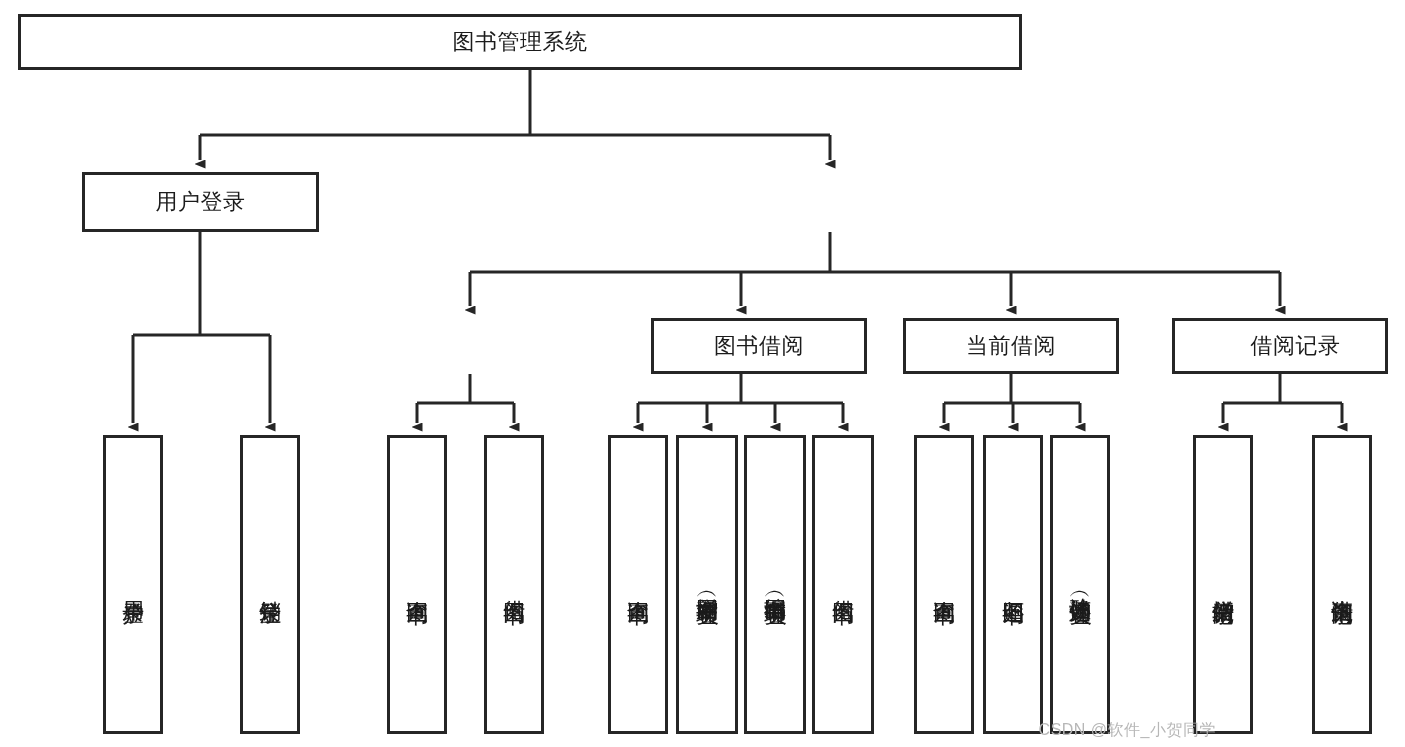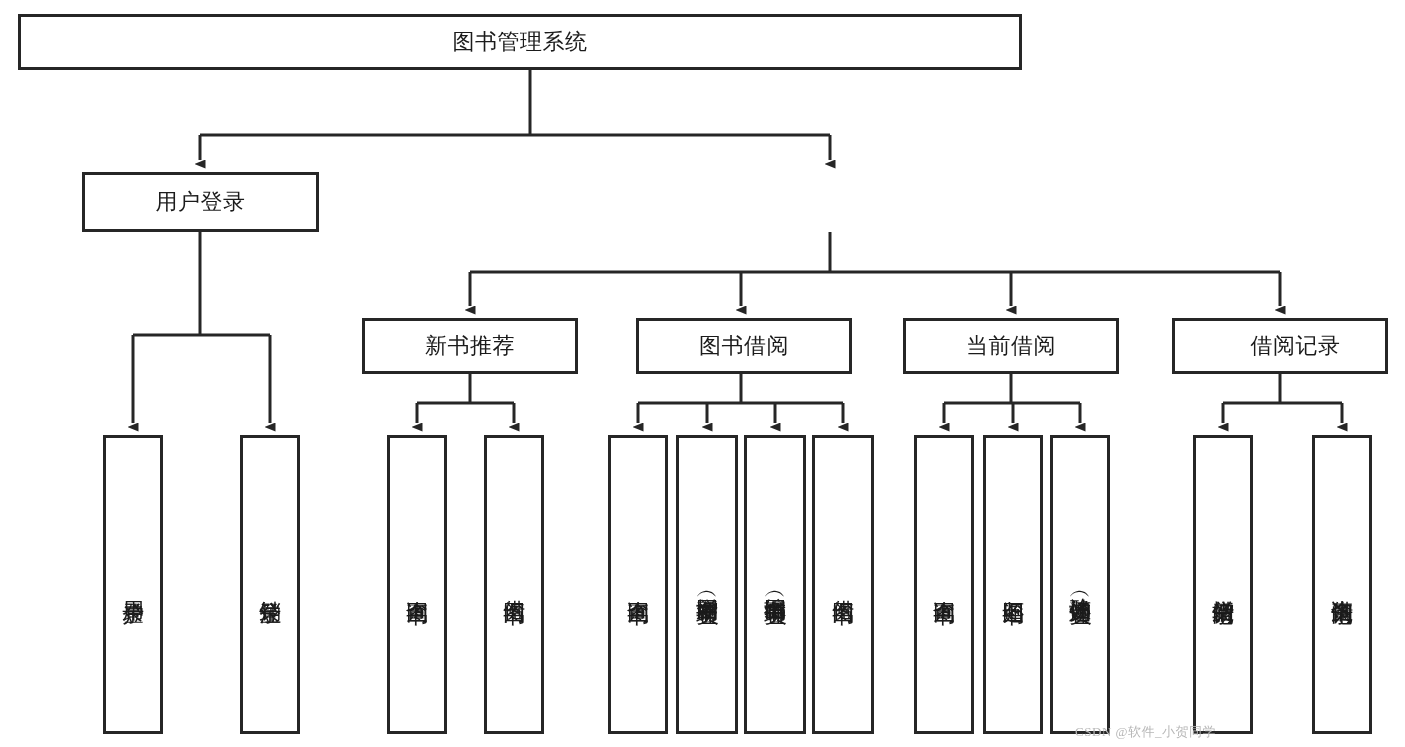--- a/index.html
+++ b/index.html
@@ -11,21 +11,20 @@
     width: 1405px;
     height: 747px;
     font-family: "Liberation Sans", "DejaVu Sans", sans-serif;
     overflow: hidden;
   }
   #diagram-root {
     position: relative;
     width: 1224px;
     height: 747px;
     background: #ffffff;
-    font-family: Liberation Serif, serif;
   }
   svg#connectors {
     position: absolute;
     left: 0;
     top: 0;
     width: 1405px;
     height: 747px;
   }
   .node {
     position: absolute;
@@ -57,21 +56,21 @@
     text-orientation: upright;
     font-size: 22px;
     line-height: 1.30;
     letter-spacing: 1px;
     white-space: nowrap;
   }
   #watermark {
     position: absolute;
     right: 8px;
     bottom: 6px;
-    font-size: 13px;
+    font-size: 16px;
     color: #b7b7b7;
     letter-spacing: 0.5px;
     white-space: nowrap;
     pointer-events: none;
   }
 </style>
 </head>
 <body>
 
 <div id="diagram-root">
@@ -139,24 +138,21 @@
   </svg>
 
   <div class="node horizontal" style="left: 18px; top: 14px; width: 1004px; height: 56px;">
     <span class="label">图书管理系统</span>
   </div>
 
   <div class="node horizontal" style="left: 82px; top: 172px; width: 237px; height: 60px;">
     <span class="label">用户登录</span>
   </div>
 
-  <div class="node horizontal" style="left: 362px; top: 318px; width: 216px; height: 56px;">
-    <span class="label">新书推荐</span>
-  </div>
-  <div class="node horizontal" style="left: 636px; top: 318px; width: 216px; height: 56px; justify-content: center;">
+  <div class="node horizontal" style="left: 651px; top: 318px; width: 216px; height: 56px; justify-content: center;">
     <span class="label">图书借阅</span>
   </div>
   <div class="node horizontal" style="left: 903px; top: 318px; width: 216px; height: 56px; align-items: center;">
     <span class="label">当前借阅</span>
   </div>
   <div class="node horizontal" style="left: 1172px; top: 318px; width: 216px; height: 56px; padding-left: 31px;">
     <span class="label">借阅记录</span>
   </div>
 
   <div class="node vertical" style="left: 103px; top: 435px; width: 60px; height: 299px;">

